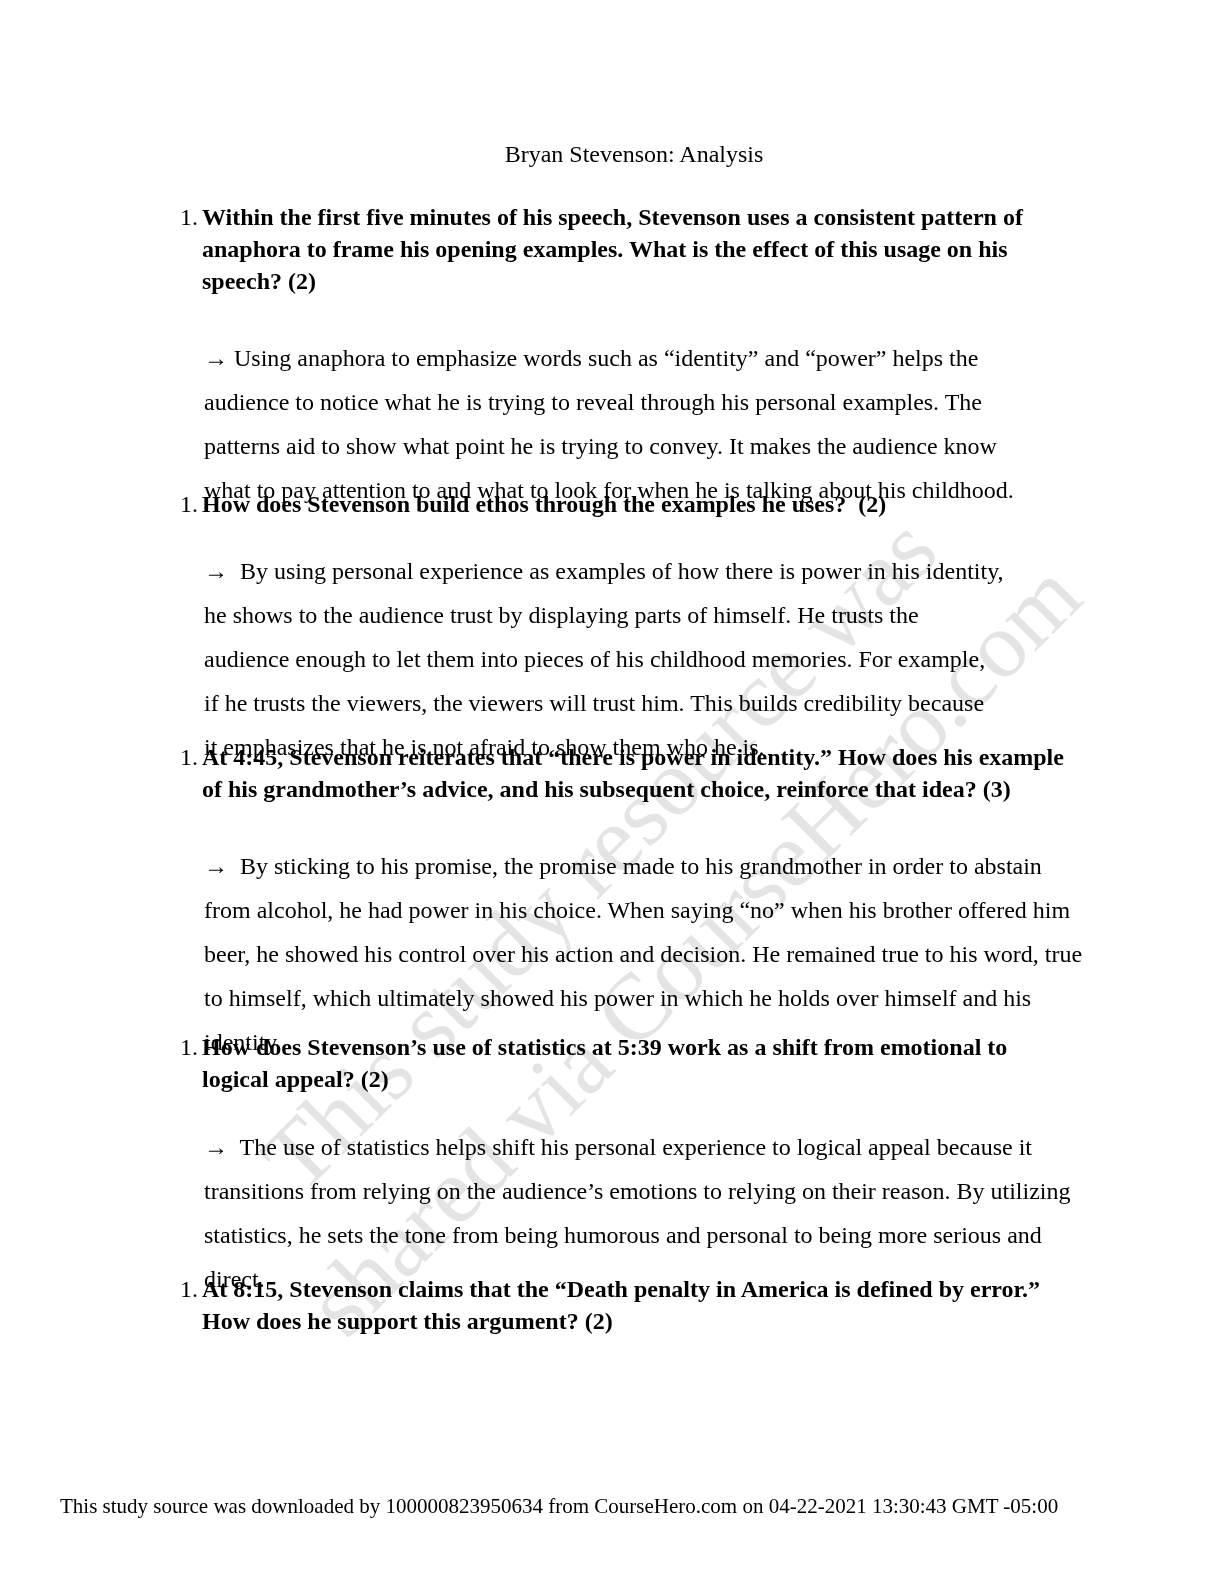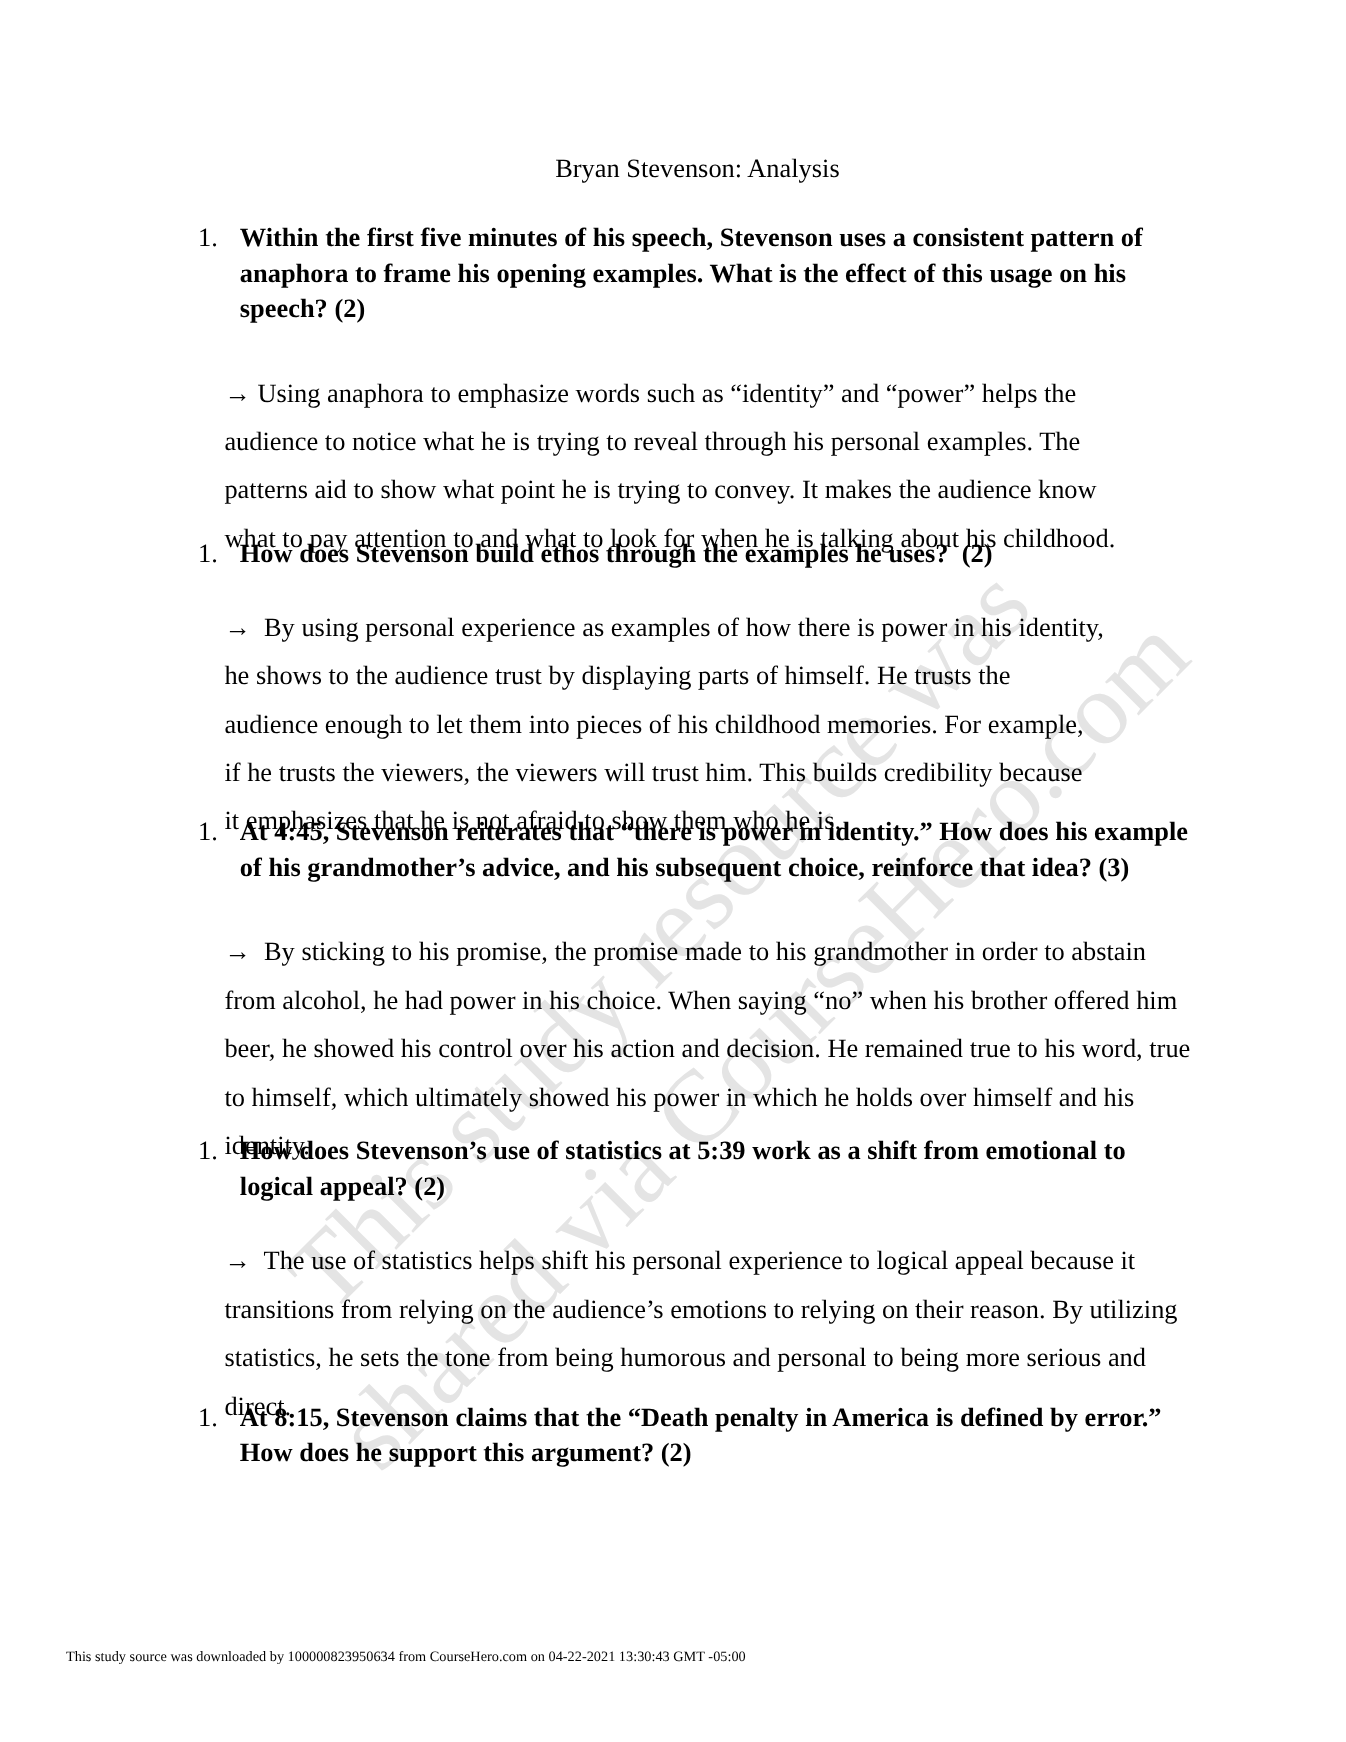--- a/index.html
+++ b/index.html
@@ -23,29 +23,29 @@
   .title{
     position:absolute;top:138px;left:0;right:0;
     text-align:center;
     font-size:24px;line-height:32px;padding-left:44px;
   }
   .q{
     position:absolute;left:180px;width:950px;
     font-size:24px;line-height:32px;
   }
   .q .num{position:absolute;left:0;top:0;font-weight:normal;}
-  .q .qt{margin-left:38px;font-weight:bold;white-space:pre-wrap;}
+  .q .qt{margin-left:22px;font-weight:bold;white-space:pre-wrap;}
   .a{
     position:absolute;left:204px;width:960px;
     font-size:24px;line-height:44px;
     white-space:pre-wrap;
   }
   .footer-note{
     position:absolute;left:60px;top:1496px;
-    font-size:13px;line-height:20px;
+    font-size:21px;line-height:20px;
   }
   .footer-url{
     position:absolute;left:60px;top:1545px;
     font-size:17px;line-height:20px;
   }
 </style>
 </head>
 <body>
 
 <div class="page">

